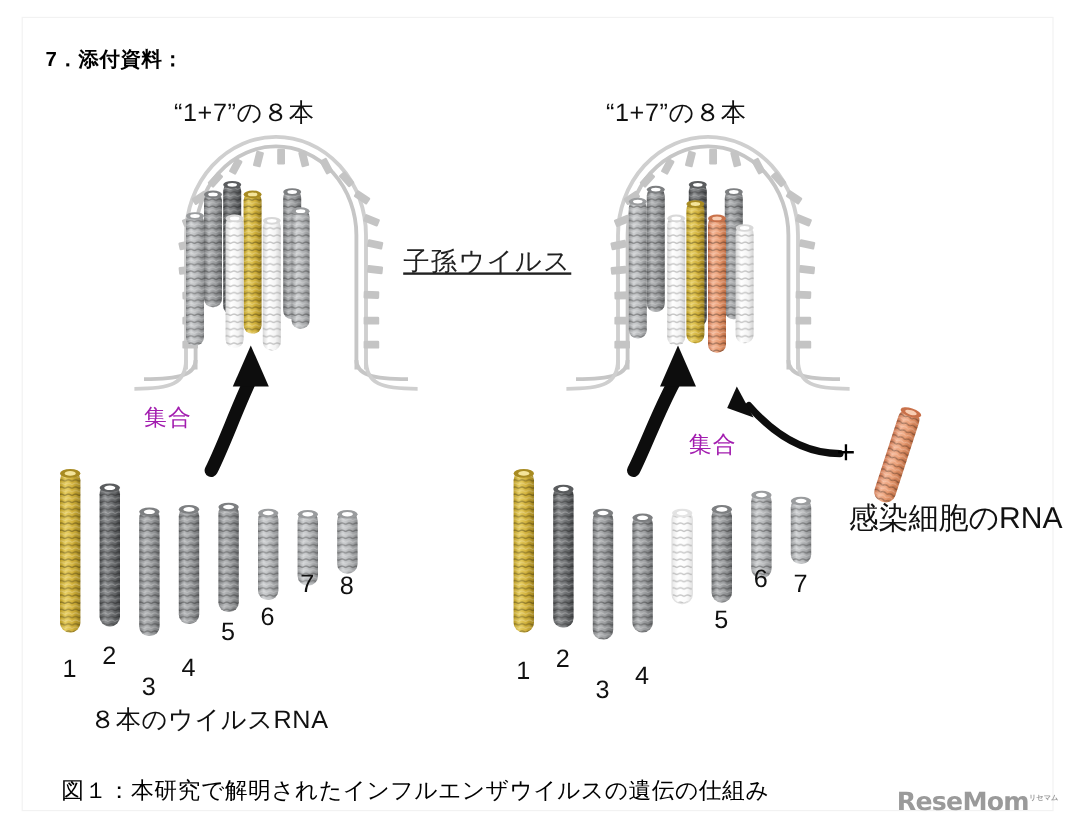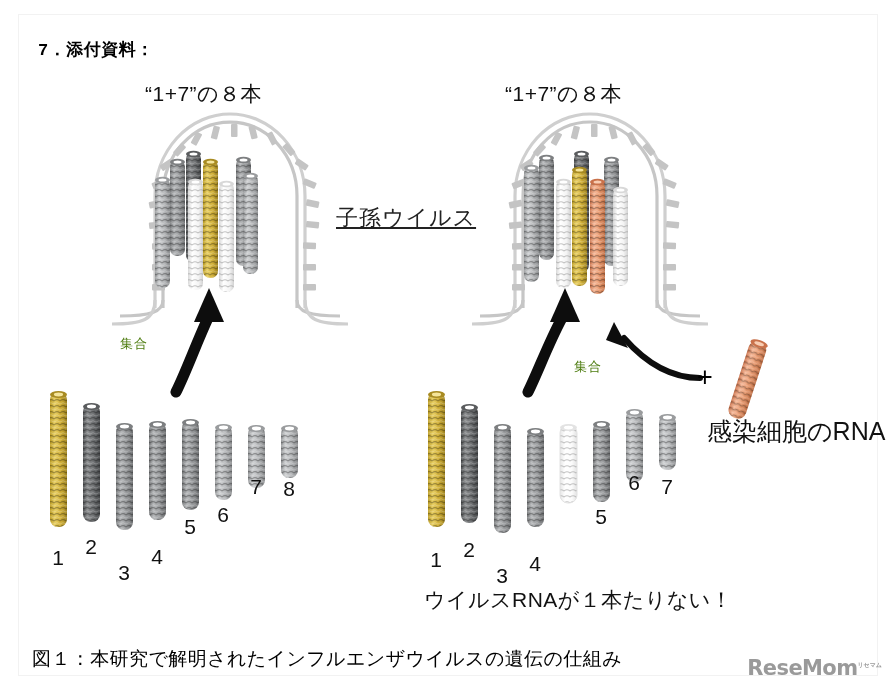--- a/index.html
+++ b/index.html
@@ -24,21 +24,21 @@
     left: 18px; top: 14px;
     width: 860px; height: 662px;
     border: 1px solid #f2f2f2;
     pointer-events: none;
   }
 
   
   .section-head {
     position: absolute;
     left: 38px; top: 38px;
-    font-family: Liberation Mono, monospace;
+    font-family: Liberation Sans, sans-serif;
     font-size: 17px;
     font-weight: 600;
     letter-spacing: 0.5px;
     color: #000;
     white-space: nowrap;
   }
   .panel-title {
     position: absolute;
     font-size: 21px;
     font-weight: 400;
@@ -49,22 +49,22 @@
   }
   .mid-label {
     position: absolute;
     font-size: 22px;
     color: #222;
     white-space: nowrap;
     letter-spacing: 1px;
   }
   .assembly-label {
     position: absolute;
-    font-size: 13px;
-    color: #4d7c0f;
+    font-size: 19px;
+    color: #a21caf;
     white-space: nowrap;
     letter-spacing: 1px;
   }
   .plus-sign {
     position: absolute;
     font-size: 27px;
     font-weight: 400;
     color: #000;
     line-height: 1;
   }
@@ -76,21 +76,21 @@
   }
   .bottom-caption {
     position: absolute;
     font-size: 21px;
     color: #111;
     white-space: nowrap;
     letter-spacing: 0.5px;
   }
   .figure-caption {
     position: absolute;
-    left: 32px; top: 646px;
+    left: 51px; top: 646px;
     font-family: "Liberation Serif", "DejaVu Serif", serif;
     font-size: 19px;
     color: #000;
     white-space: nowrap;
     letter-spacing: 0.4px;
   }
 
   
   .seg-num {
     position: absolute;
@@ -498,22 +498,22 @@
   <div class="mid-label" style="left:336px; top:203px;text-decoration:underline;">子孫ウイルス</div>
 
   <div class="assembly-label" style="left:120px; top:335px;">集合</div>
 
   <div class="assembly-label" style="left:574px; top:358px;">集合</div>
 
   <div class="plus-sign" style="left:697px; top:364px;">+</div>
 
   <div class="cell-rna-label" style="left:707px; top:415px;">感染細胞のRNA</div>
 
-
-  <div class="bottom-caption" style="left:424px; top:586px;">ウイルスRNAが１本たりない！</div>
+  <div class="bottom-caption" style="left:75px; top:586px;">８本のウイルスRNA</div>
+
 
   <div class="figure-caption">図１：本研究で解明されたインフルエンザウイルスの遺伝の仕組み</div>
 
   <div class="watermark">
     <span>ReseMom</span><span class="sup">リセマム</span>
   </div>
 
   <div id="seg-labels">
       <div class="seg-num" style="left: 47px; top: 547px;">1</div>
       <div class="seg-num" style="left: 80px; top: 536px;">2</div>

